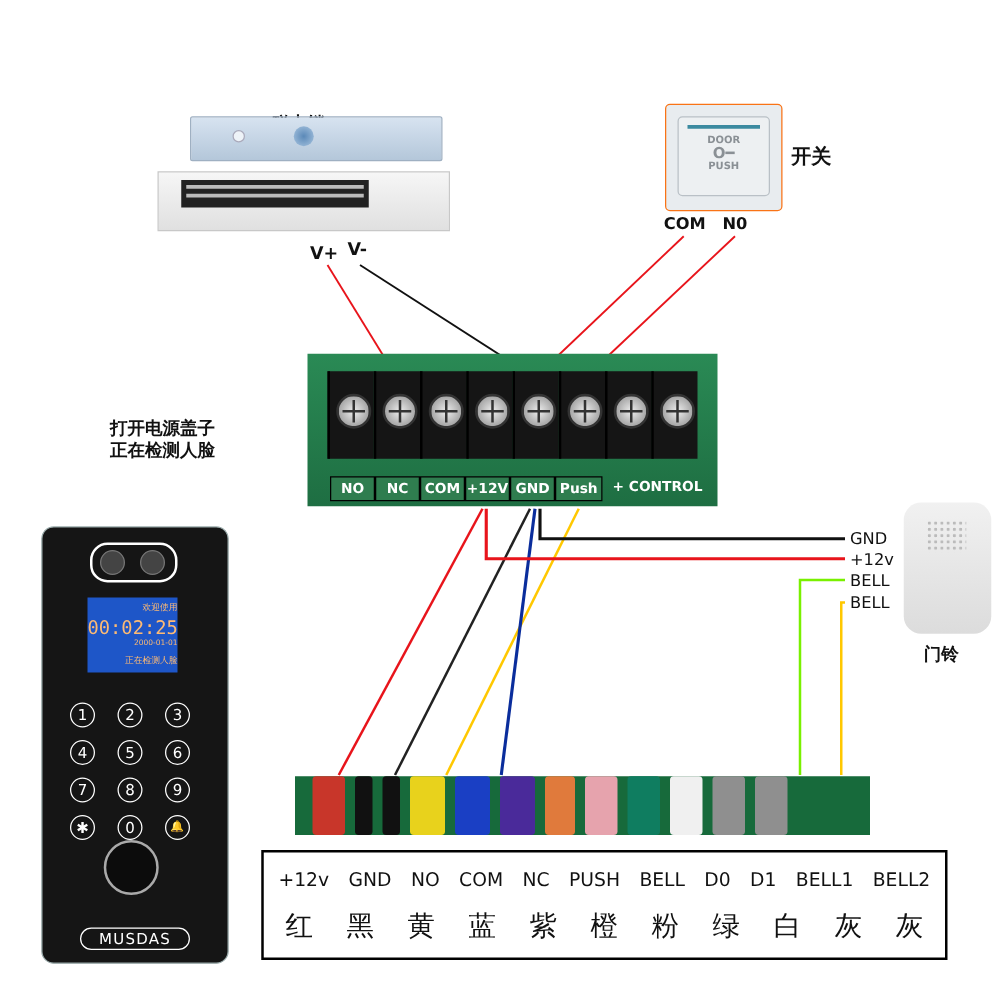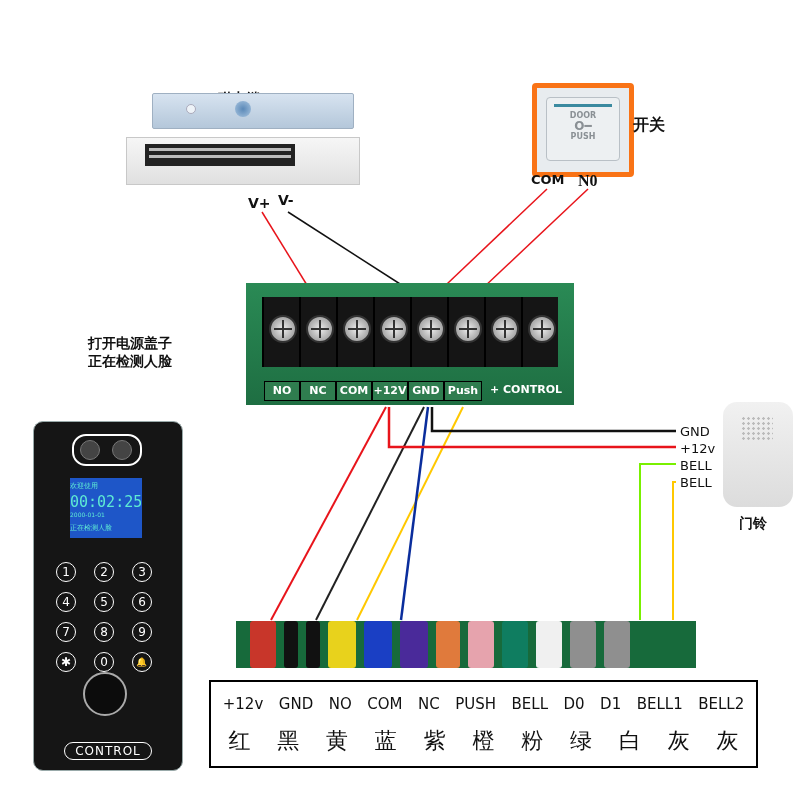--- a/index.html
+++ b/index.html
@@ -7,37 +7,37 @@
   .abs{position:absolute;}
   .label{font-size:14px;font-weight:bold;}
   
   .armature{left:152px;top:93px;width:200px;height:34px;background:linear-gradient(#d7e3f0,#b4c7da);border:1px solid #9fb0c2;border-radius:2px;}
   .armature .hole{position:absolute;left:82px;top:7px;width:16px;height:16px;border-radius:50%;background:radial-gradient(#5b89b8,#a9c5e0);}
   .armature .hole2{position:absolute;left:33px;top:10px;width:8px;height:8px;border-radius:50%;background:#eef3f8;border:1px solid #aab;}
   .lockbody{left:126px;top:137px;width:232px;height:46px;background:linear-gradient(#f6f6f6,#e0e0e0);border:1px solid #c8c8c8;}
   .lockbody .slot{position:absolute;left:18px;top:6px;width:150px;height:22px;background:#222;}
   .lockbody .slot i{position:absolute;left:4px;right:4px;height:3px;background:#bbb;}
   
-  .exitbtn{left:532px;top:83px;width:92px;height:84px;background:#e8ecef;border:5px solid #f97316;border-radius:4px;}
+  .exitbtn{left:532px;top:83px;width:92px;height:84px;background:#e8ecef;border:1px solid #f97316;border-radius:4px;}
   .exitbtn .inner{position:absolute;left:9px;top:9px;width:72px;height:62px;border:1px solid #b9c0c6;border-radius:4px;background:#edf0f2;text-align:center;font-size:8px;font-weight:bold;color:#8a9095;}
   .exitbtn .bar{margin:6px auto 4px;width:58px;height:3px;background:#3b8aa0;}
   
   .board{left:246px;top:283px;width:328px;height:122px;background:linear-gradient(#2a8a55,#1e6e42);}
   .terminal{position:absolute;top:14px;width:35px;height:70px;background:#151515;border-left:2px solid #000;}
   .screw{position:absolute;left:5px;top:18px;width:24px;height:24px;border-radius:50%;background:radial-gradient(#eee,#888);border:2px solid #333;}
   .screw:before{content:"";position:absolute;left:11px;top:3px;width:2px;height:18px;background:#333;}
   .screw:after{content:"";position:absolute;left:3px;top:11px;width:18px;height:2px;background:#333;}
   .pinlabels{position:absolute;left:18px;top:98px;display:flex;}
   .pin{height:18px;line-height:18px;font-size:11px;font-weight:bold;color:#fff;text-align:center;border:1px solid #000;background:#2f7d4f;}
   .pin.free{border:none;background:transparent;padding-left:4px;}
   
   .device{left:33px;top:421px;width:148px;height:348px;background:#151515;border-radius:10px;border:1px solid #9aa;}
   .cam{position:absolute;left:38px;top:12px;width:66px;height:28px;border:2px solid #fff;border-radius:14px;}
   .cam i{position:absolute;top:4px;width:18px;height:18px;border-radius:50%;background:#444;border:1px solid #777;}
-  .screen{position:absolute;left:36px;top:56px;width:72px;height:60px;background:#1e56c8;color:#5eead4;text-align:left;}
+  .screen{position:absolute;left:36px;top:56px;width:72px;height:60px;background:#1e56c8;color:#fdba74;text-align:right;}
   .screen .t1{font-size:7px;margin-top:3px;}
   .screen .time{font-size:15px;margin-top:2px;font-family:"DejaVu Sans Mono",monospace;}
   .screen .date{font-size:6px;}
   .screen .t2{font-size:7px;margin-top:5px;}
   .keys{position:absolute;left:22px;top:140px;width:110px;display:grid;grid-template-columns:repeat(3,38px);row-gap:10px;}
   .key{width:18px;height:18px;border:1.5px solid #fff;border-radius:50%;color:#fff;font-size:12px;line-height:18px;text-align:center;}
   .finger{position:absolute;left:49px;top:250px;width:40px;height:40px;border-radius:50%;background:#0c0c0c;border:2px solid #aaa;}
   .brand{position:absolute;left:30px;top:320px;width:86px;height:16px;border:1.5px solid #fff;border-radius:9px;color:#fff;font-size:12px;text-align:center;line-height:16px;letter-spacing:1px;}
   
   .bell{left:723px;top:402px;width:70px;height:105px;background:linear-gradient(#f1f1f1,#dcdcdc);border-radius:14px;}
@@ -87,21 +87,21 @@
 <div class="abs exitbtn">
   <div class="inner">
     <div class="bar"></div>
     <div>DOOR</div>
     <div style="font-size:12px;line-height:12px;">O━</div>
     <div>PUSH</div>
   </div>
 </div>
 <div class="abs label" style="left:633px;top:115px;font-size:16px;text-align:center;">开关</div>
 <div class="abs label" style="left:531px;top:172px;font-size:13px;">COM</div>
-<div class="abs label" style="left:578px;top:172px;font-size:16px;font-family:Liberation Serif, serif;">N0</div>
+<div class="abs label" style="left:578px;top:172px;font-size:13px;">N0</div>
 
 <div class="abs" style="left:88px;top:334px;font-size:14px;font-weight:bold;line-height:18px;">
   <div>打开电源盖子</div>
   <div>正在检测人脸</div>
 </div>
 
 <div class="abs board">
   <div class="terminal" style="left:16px">
       <span class="screw"></span>
     </div>
@@ -156,21 +156,21 @@
     <span class="key">5</span>
     <span class="key">6</span>
     <span class="key">7</span>
     <span class="key">8</span>
     <span class="key">9</span>
     <span class="key">✱</span>
     <span class="key">0</span>
     <span class="key" style="font-size:9px">🔔</span>
   </div>
   <div class="finger"></div>
-  <div class="brand">CONTROL</div>
+  <div class="brand">MUSDAS</div>
 </div>
 
 <div class="abs bell">
     <span class="grid"></span>
   </div>
 <div class="abs label" style="left:739px;top:515px;font-size:14px;font-weight:bold;">门铃</div>
 <div class="abs" style="left:680px;top:423px;font-size:13px;line-height:17px;">
   <div>GND</div>
   <div>+12v</div>
   <div>BELL</div>

